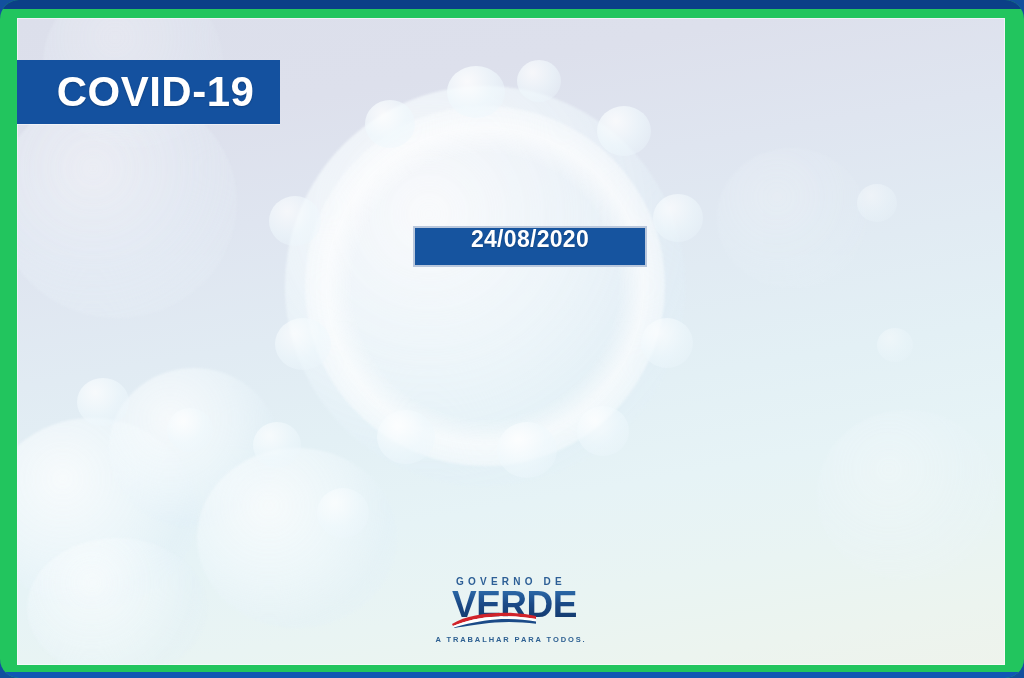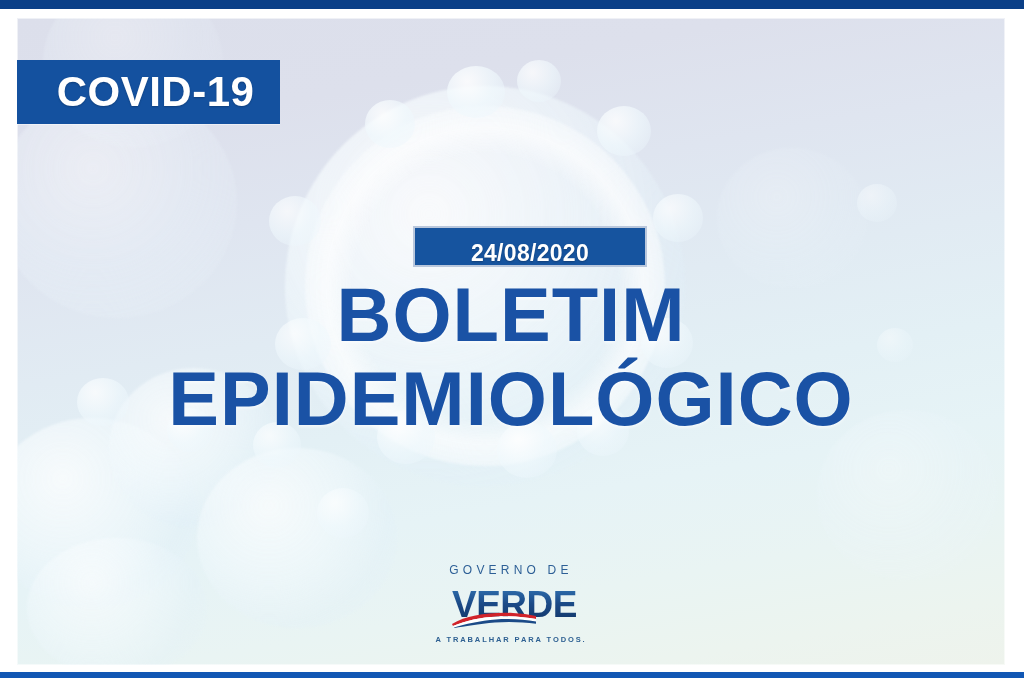--- a/index.html
+++ b/index.html
@@ -13,23 +13,24 @@
     height: 678px;
     overflow: hidden;
     font-family: "Liberation Sans", sans-serif;
   }
 
   
   #poster {
     position: relative;
     width: 1024px;
     height: 678px;
-    background: #ffffff;
+    background: #22c55e;
     box-sizing: border-box;
     overflow: hidden;
+    border-radius: 19px;
   }
 
   
   #frame-top-shade {
     position: absolute;
     left: 0; top: 0;
     width: 1024px; height: 9px;
     background: #0b3f87;
   }
   #frame-bottom-shade {
@@ -127,21 +128,21 @@
 
   
   #date-badge {
     position: absolute;
     left: 396px;
     top: 208px;
     width: 234px;
     height: 41px;
     background: #16549f;
     display: flex;
-    align-items: flex-end;
+    align-items: flex-start;
     justify-content: center;
     border: 2px solid rgba(214,220,230,.85);
     box-sizing: border-box;
     z-index: 6;
   }
   #date-badge .label {
     color: #ffffff;
     font-size: 23px;
     font-weight: bold;
     letter-spacing: .3px;
@@ -179,26 +180,26 @@
   #gov-logo {
     position: absolute;
     left: 0;
     bottom: 22px;
     width: 988px;
     text-align: center;
     z-index: 5;
     user-select: none;
   }
   #logo-governo {
-    font-size: 12px;
-    font-weight: normal;
+    font-size: 10px;
+    font-weight: bold;
     letter-spacing: 4.2px;
     color: #2d5f96;
     line-height: 1;
-    margin-bottom: 15px;
+    margin-bottom: 4px;
   }
   .logo-word-wrap {
     position: relative;
     display: inline-block;
     line-height: .92;
   }
   #logo-cabo, #logo-verde {
     font-size: 37px;
     font-weight: bold;
     letter-spacing: -0.5px;
@@ -274,24 +275,20 @@
     </div>
 
     <div id="covid-badge">
       <span class="label">COVID-19</span>
     </div>
 
     <div id="date-badge">
       <span class="label">24/08/2020</span>
     </div>
 
-    <div id="title-block">
-      <div id="title-line1">BOLETIM</div>
-      <div id="title-line2">EPIDEMIOLÓGICO</div>
-    </div>
 
     <div id="gov-logo">
       <div id="logo-governo">GOVERNO DE</div>
       <div class="logo-word-wrap">
         <svg id="logo-swoosh" viewBox="0 0 86 17">
           <path d="M1 13 C 16 4, 38 1, 62 2 C 70 2.4, 78 3.4, 85 5 L 85 8 C 74 6, 60 4.6, 46 5.4 C 30 6.2, 14 9.6, 2 15 Z" fill="#d1232a"></path>
           <path d="M2 15 C 14 9.6, 30 6.2, 46 5.4 C 60 4.6, 74 6, 85 8 L 85 10.4 C 73 8.6, 59 7.4, 45 8.4 C 29 9.6, 14 13, 3 16.6 Z" fill="#ffffff"></path>
           <path d="M3 16.6 C 14 13, 29 9.6, 45 8.4 C 59 7.4, 73 8.6, 85 10.4 L 85 12.8 C 72 11.2, 58 10.4, 44 11.6 C 28 13, 13 15.6, 3.6 17 Z" fill="#1b4a87"></path>
         </svg>
         <span id="logo-verde">VERDE</span>

